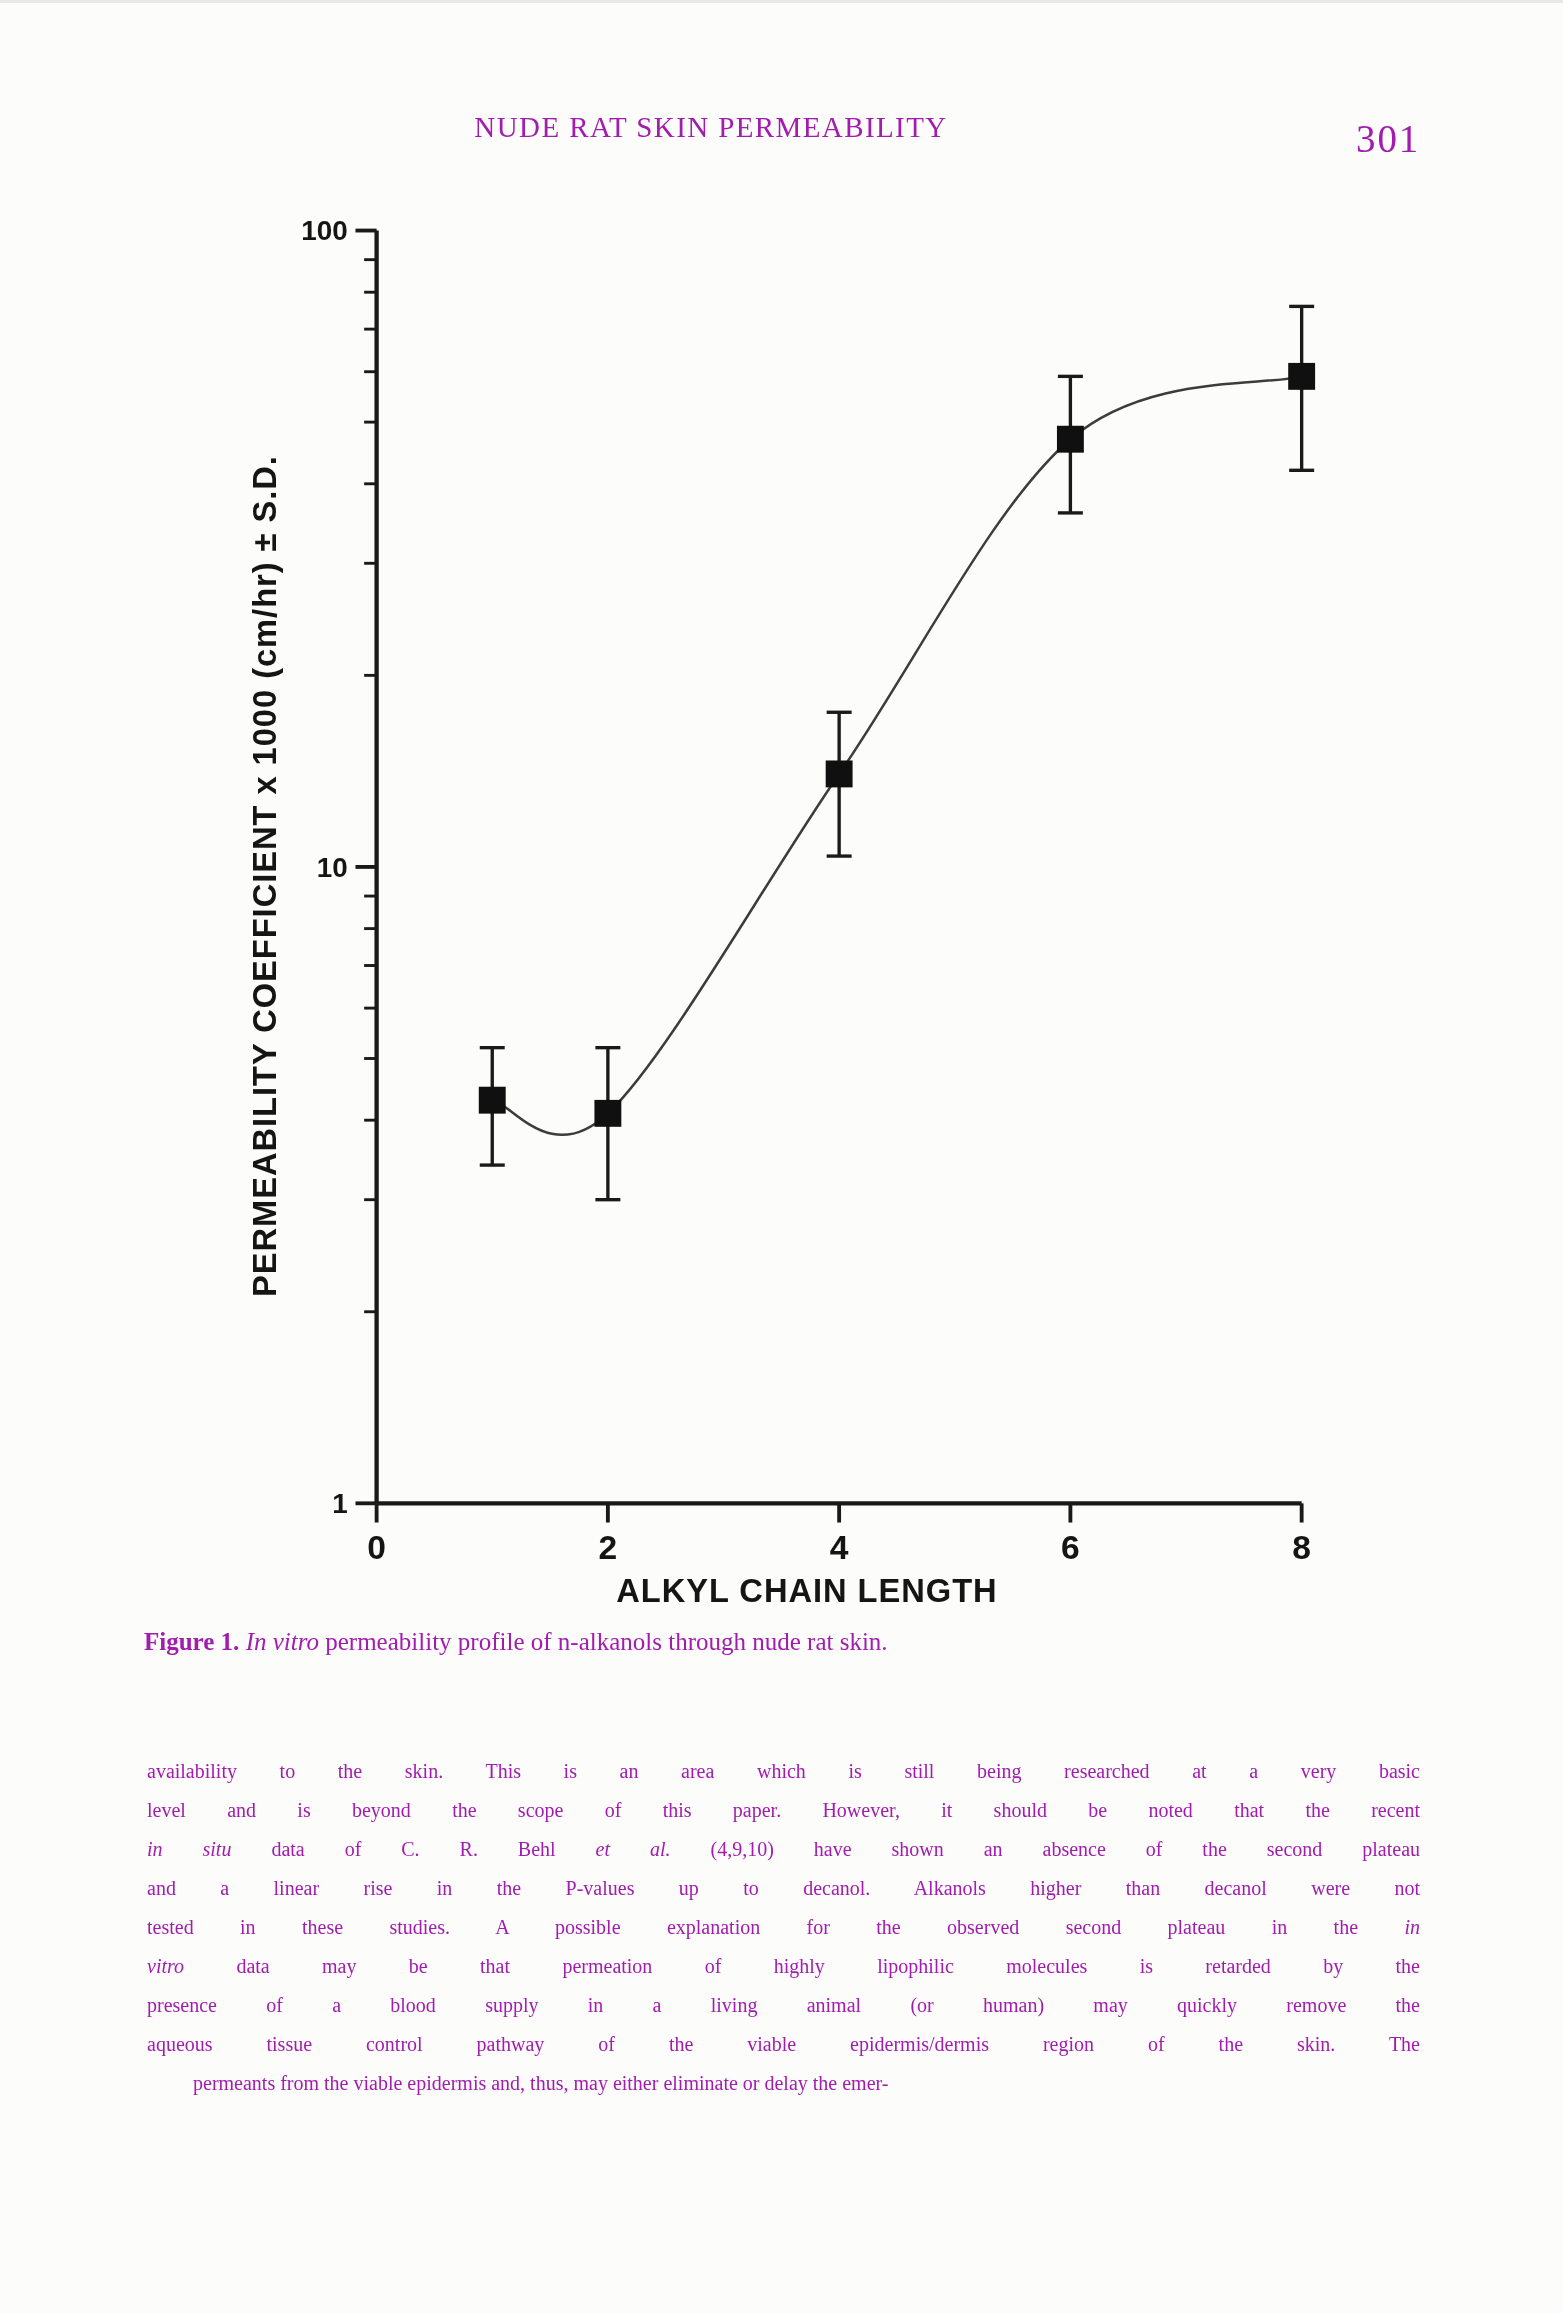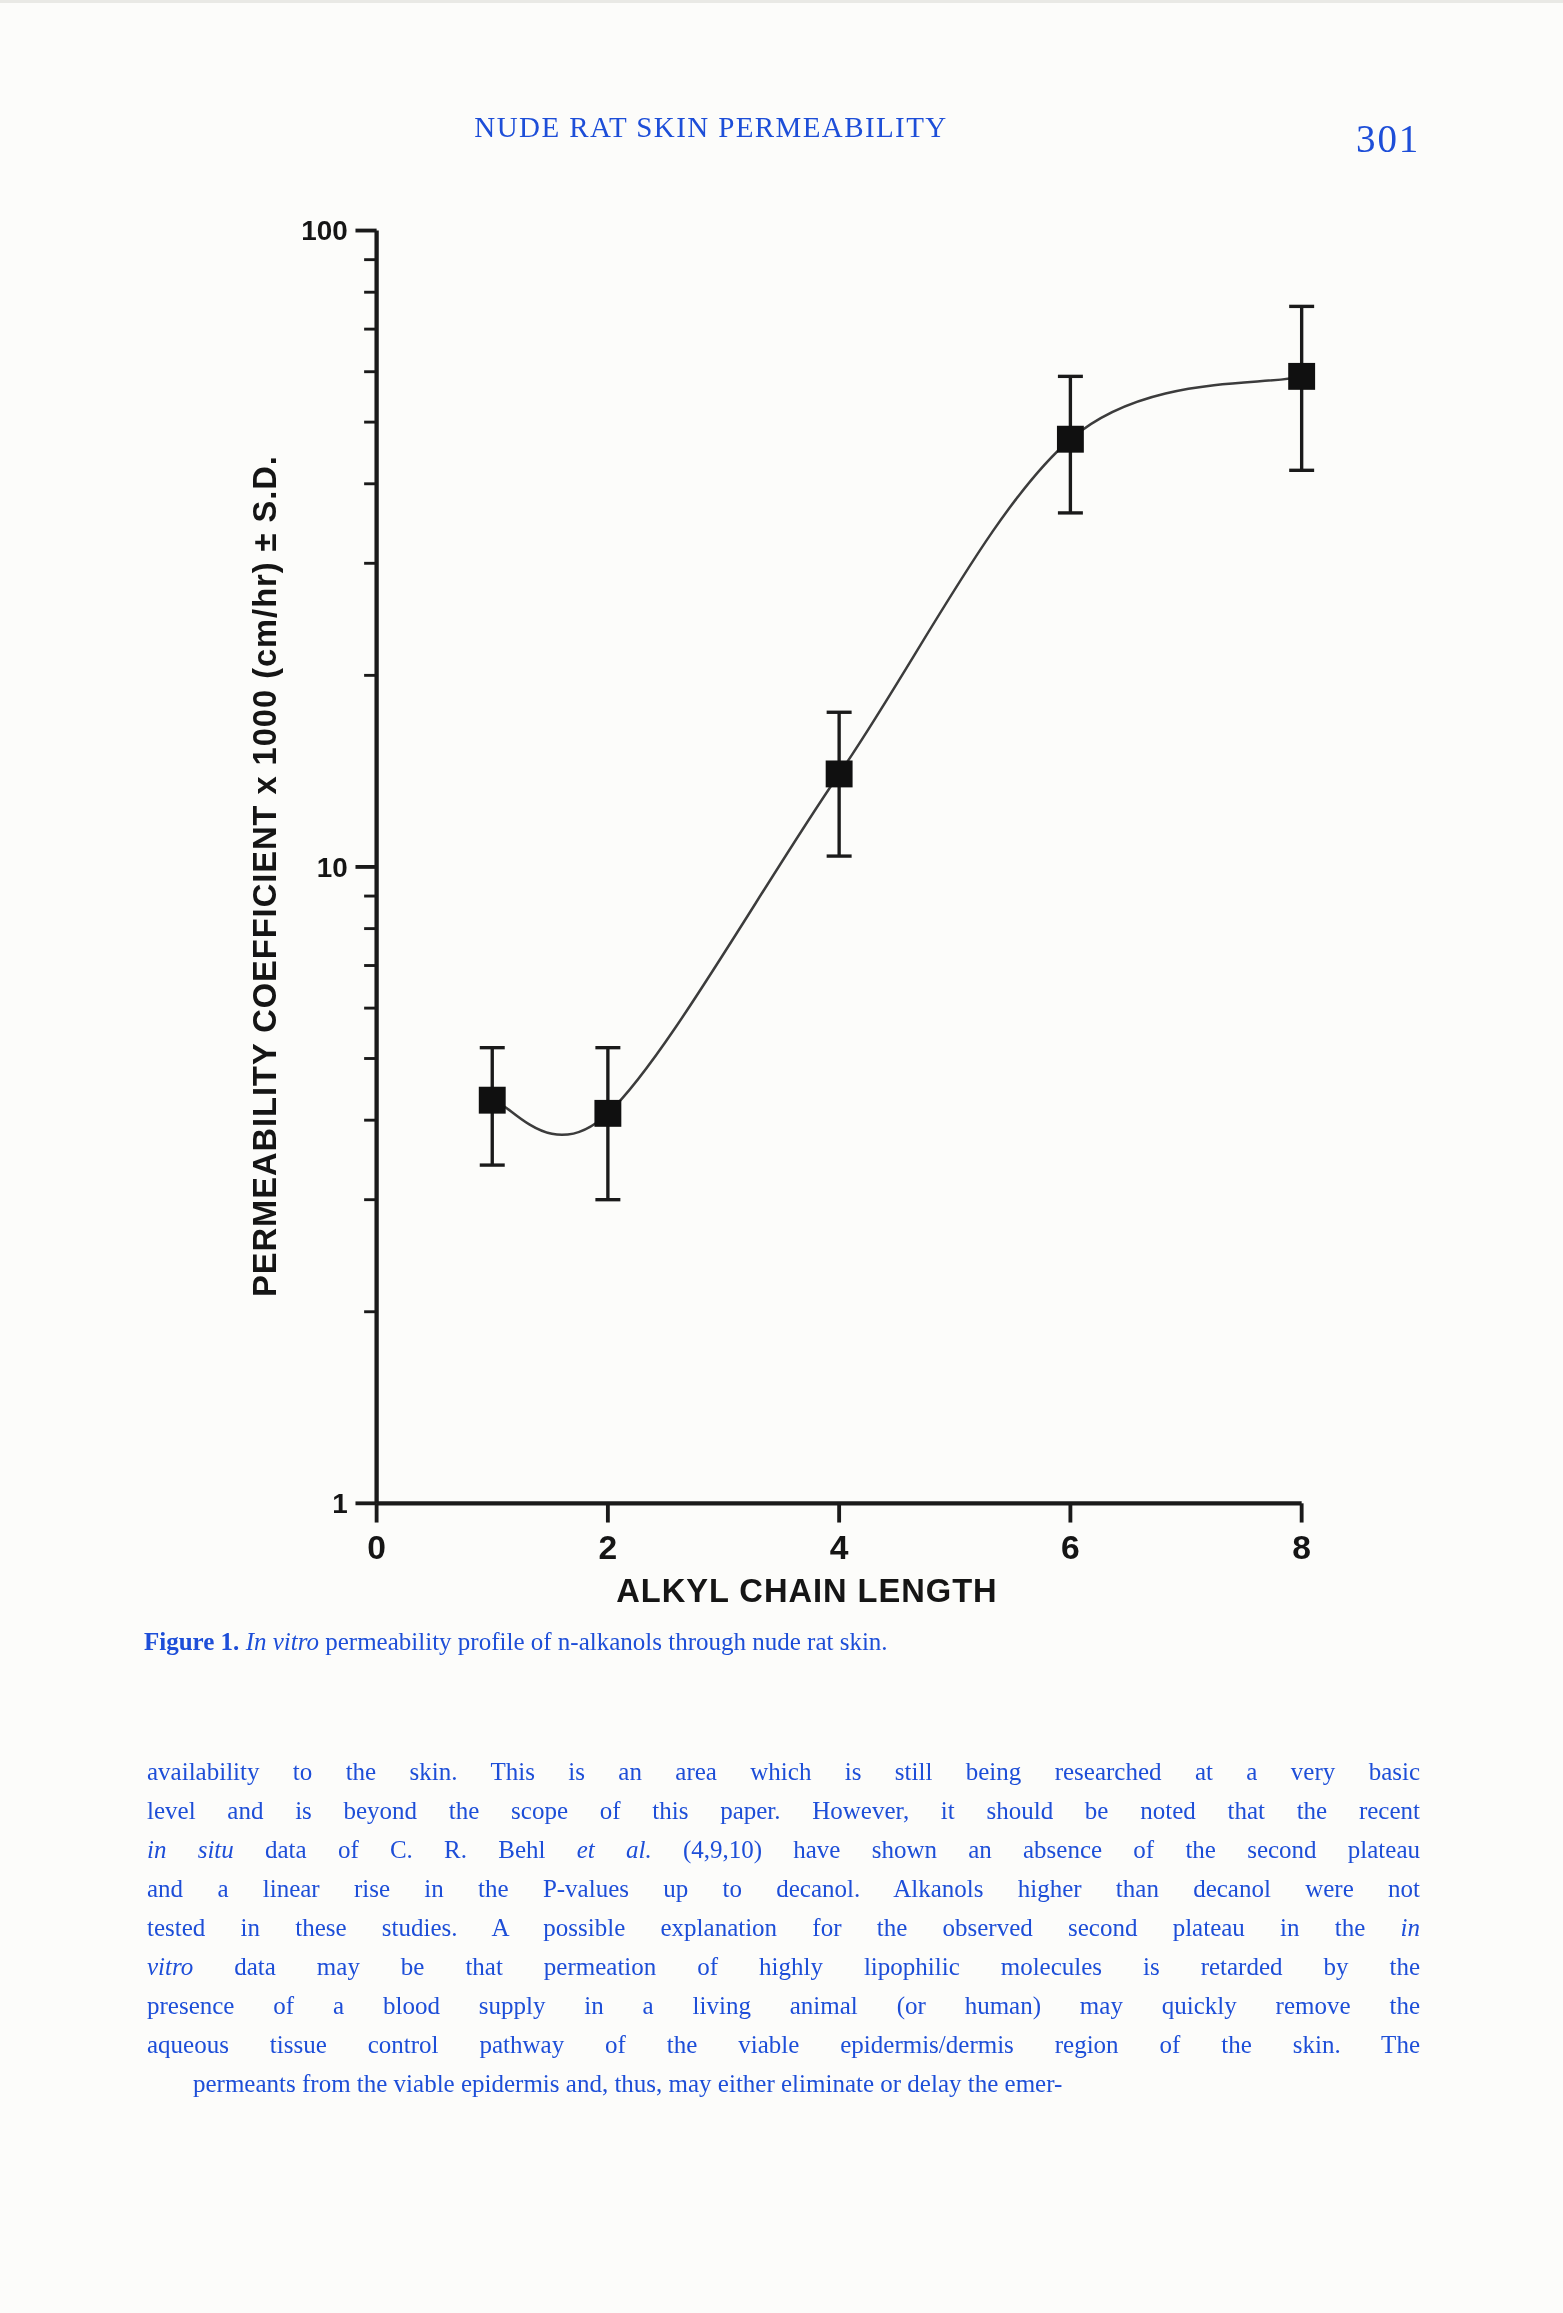--- a/index.html
+++ b/index.html
@@ -1,18 +1,18 @@
 <!DOCTYPE html>
 <html><head>
 <meta charset="utf-8">
 <style>
   html,body{margin:0;padding:0;background:#888;}
   .page{
     position:relative; width:1563px; height:2313px;
-    background:#fcfcfa; color:#1d4ed8;
+    background:#fcfcfa; color:#a21caf;
     font-family:"Liberation Serif", serif;
     overflow:hidden; margin:0 auto;
   }
   .scan-edge{position:absolute;top:0;left:0;width:100%;height:2.9px;background:#e9e9e5;}
   .title{
     position:absolute; top:111px; left:711px; transform:translateX(-50%);
     font-size:29px; letter-spacing:1.4px; white-space:nowrap;
   }
   .pagenum{position:absolute; top:116px; left:1356px; font-size:39px; letter-spacing:1.9px;}
   svg{position:absolute; top:0; left:0;}
@@ -20,21 +20,21 @@
   .tX{font:600 35px "Liberation Sans", sans-serif; fill:#151515;}
   .at{font:700 34px "Liberation Sans", sans-serif; fill:#151515; letter-spacing:1px;}
   .caption{
     position:absolute; top:1628px; left:144px; width:1275px;
     font-size:25px;
   }
   .bd{font-weight:bold;}
   .it{font-style:italic;}
   .bodytext{
     position:absolute; top:1752px; left:147px; width:1273px;
-    font-size:25px; line-height:39px;
+    font-size:20px; line-height:39px;
   }
   .bline{text-align:justify; text-align-last:justify;}
   .bline.last{text-align-last:left;margin-left:46px;}
 </style>
 </head>
 <body>
 
 <div class="page">
   <div class="scan-edge"></div>
 

